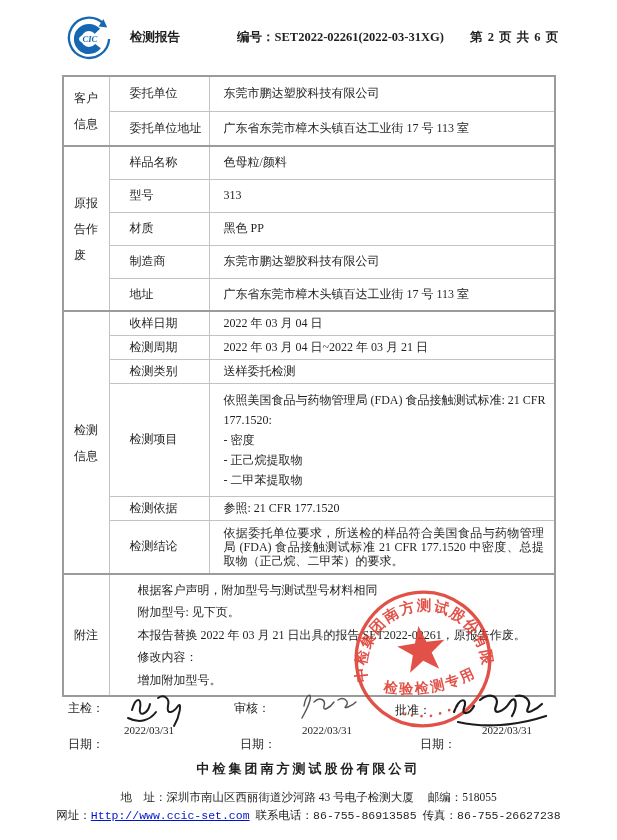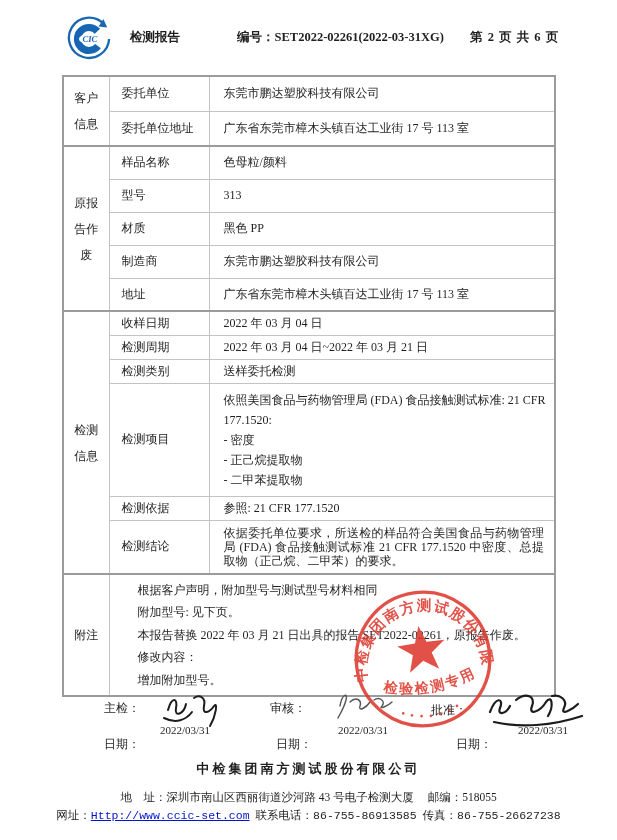--- a/index.html
+++ b/index.html
@@ -20,31 +20,31 @@
   
   .report-table {
     position:absolute; top:75px; left:62px; width:494px;
     border-collapse:collapse; table-layout:fixed;
     border:2px solid #9b9b9b; font-size:12px;
   }
   .report-table col.c1 { width:46px; }
   .report-table col.c2 { width:100px; }
   .report-table td { border:1px solid #c3c3c3; vertical-align:middle; }
   .report-table tr.sec-start td { border-top:2px solid #9b9b9b; }
-  td.sec { text-align:center; line-height:26px; padding:8px 10px;margin-left:35px; }
-  td.lbl { padding:2px 0 2px 12px; }
+  td.sec { text-align:left; line-height:26px; padding:8px 10px;margin-left:35px; }
+  td.lbl { padding:2px 0 2px 20px; }
   td.val { padding:2px 12px 2px 14px; }
   td.pre { white-space:pre-line; line-height:20px; padding:6px 0 6px 14px; }
   td.just { line-height:14px; padding:4px 10px 4px 14px; text-align:justify; }
   td.note-val { white-space:pre-line; line-height:22.4px; padding:4px 10px 4px 28px; vertical-align:middle;margin-left:40px; }
   tr.r35 { height:35px; } tr.r33 { height:33px; } tr.r24 { height:24px; }
   tr.r100 { height:100px; } tr.r54 { height:54px; } tr.rnote { height:112px; }
 
   
-  .sig-area { position:absolute; top:688px; left:62px; width:494px; height:78px;margin-left:36px; }
+  .sig-area { position:absolute; top:688px; left:62px; width:494px; height:78px; }
   .sig-label { position:absolute; font-size:12px; white-space:nowrap; }
   .sig-svg { position:absolute; }
   .date-label { position:absolute; top:48px; font-size:12px; }
   .date-val { position:absolute; top:36px; font-size:11px; }
 
   
   .stamp {
     position:absolute; left:350px; top:586px; width:146px; height:146px;
     z-index:5; opacity:0.88; transform:rotate(-8deg);
   }

